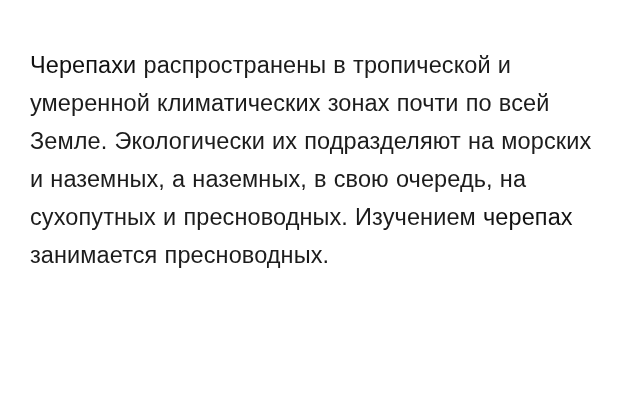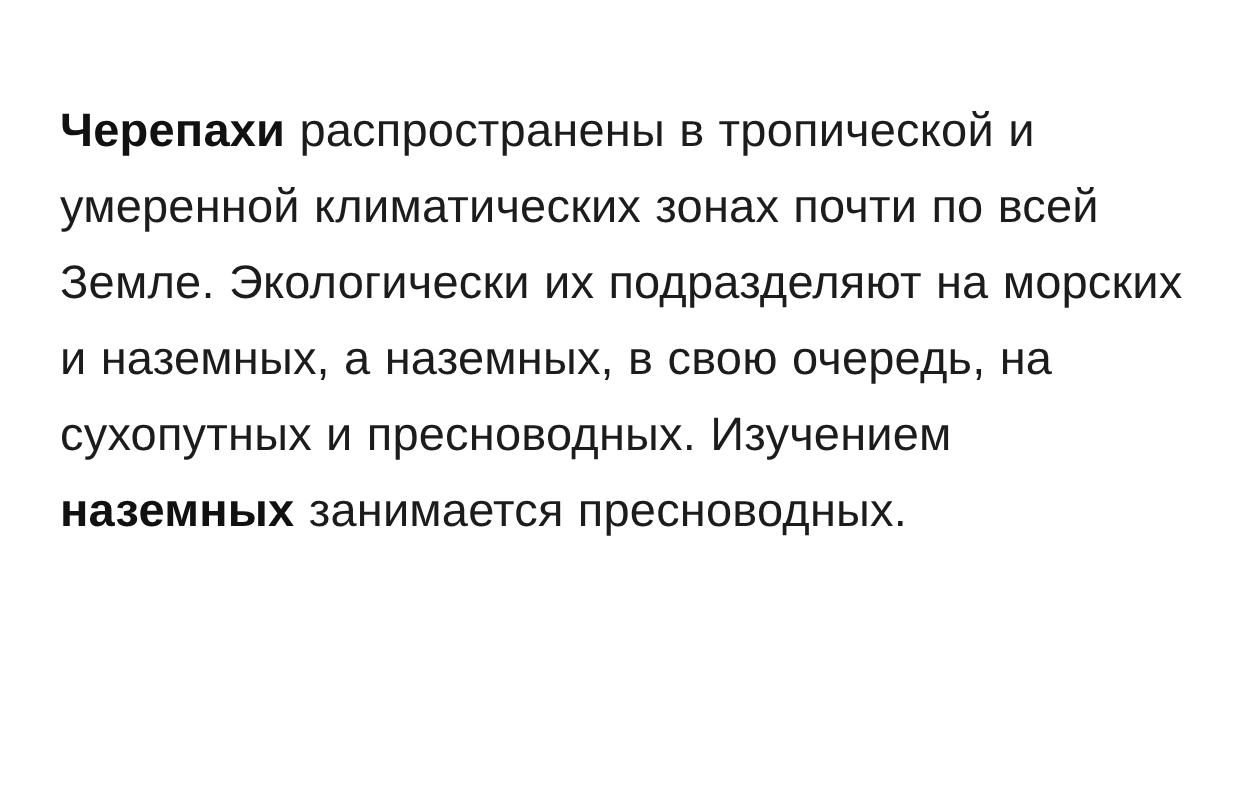--- a/index.html
+++ b/index.html
@@ -24,22 +24,22 @@
     font-size: 23.5px;
     line-height: 38px;
     color: #1c1c1c;
     letter-spacing: 0.1px;
     font-weight: 400;
     text-align: left;
     word-spacing: 0.5px;
   }
   .paragraph b,
   .paragraph .bold {
-    font-weight: 700;
+    font-weight: 400;
     color: #111111;
   }
 </style>
 </head>
 <body>
 
 <div class="page">
-  <p class="paragraph"><span class="bold">Черепахи</span><span> распространены в тропической и умеренной климатических зонах почти по всей Земле. Экологически их подразделяют на морских и наземных, а наземных, в свою очередь, на сухопутных и пресноводных. Изучением </span><span class="bold">наземных</span><span> занимается пресноводных.</span></p>
+  <p class="paragraph"><span class="bold">Черепахи</span><span> распространены в тропической и умеренной климатических зонах почти по всей Земле. Экологически их подразделяют на морских и наземных, а наземных, в свою очередь, на сухопутных и пресноводных. Изучением </span><span class="bold">черепах</span><span> занимается пресноводных.</span></p>
 </div>
 
 </body></html>

